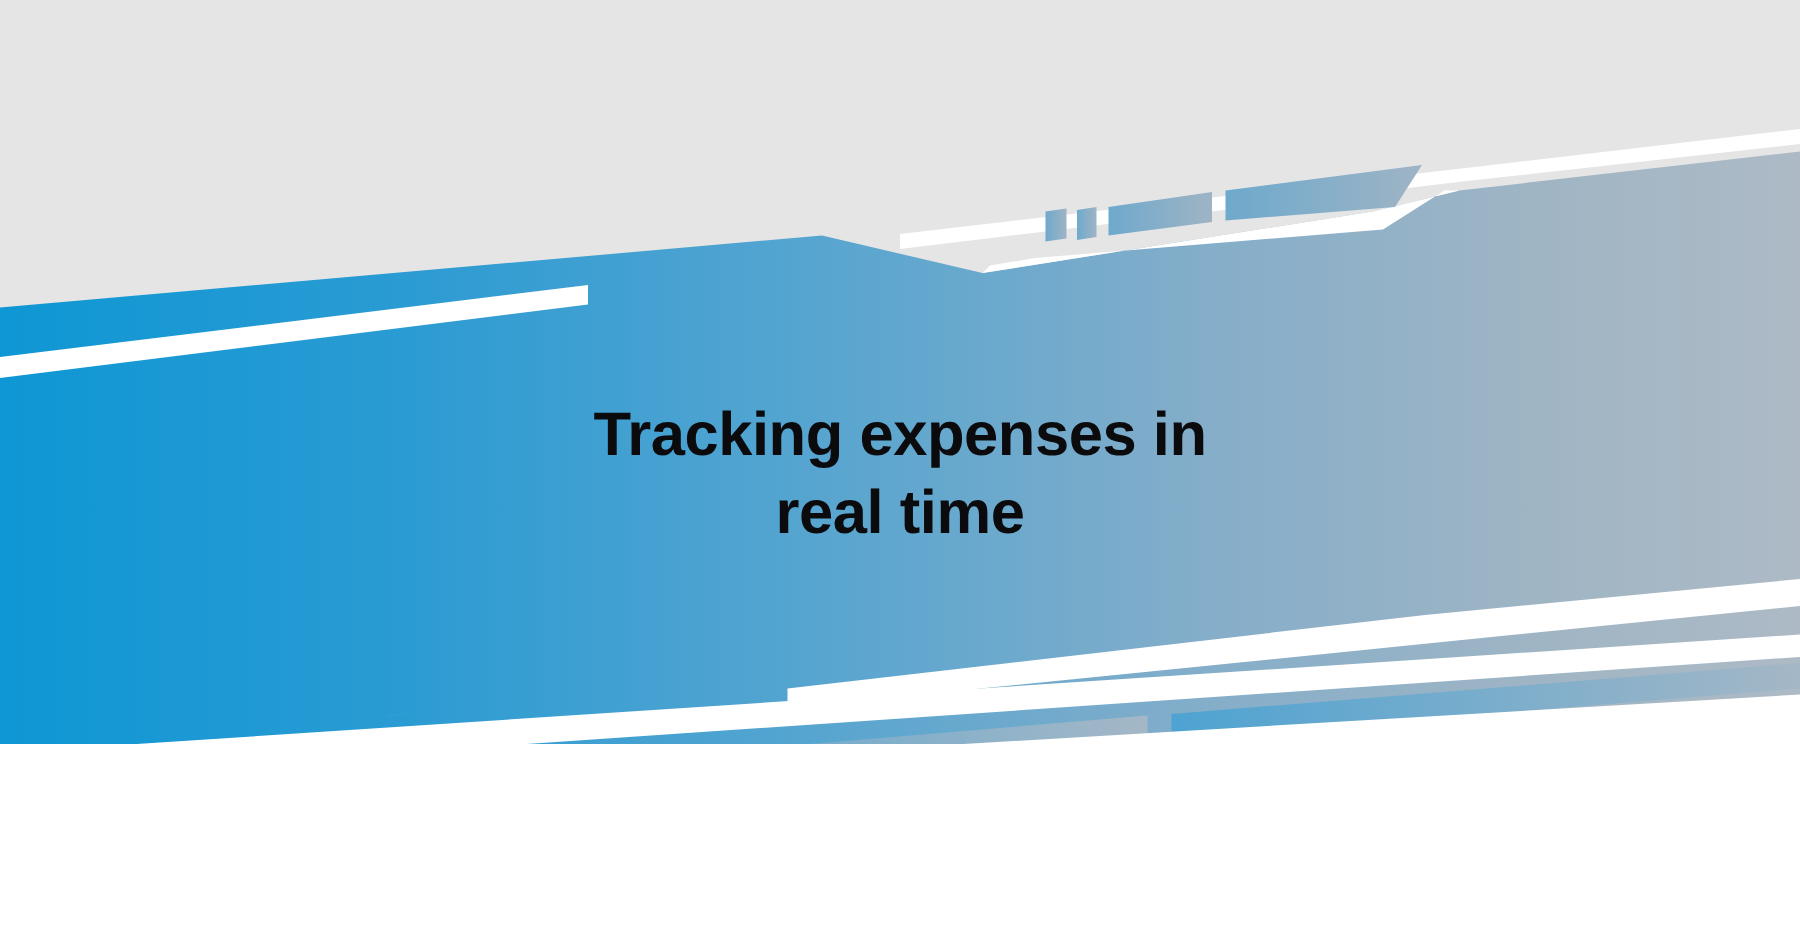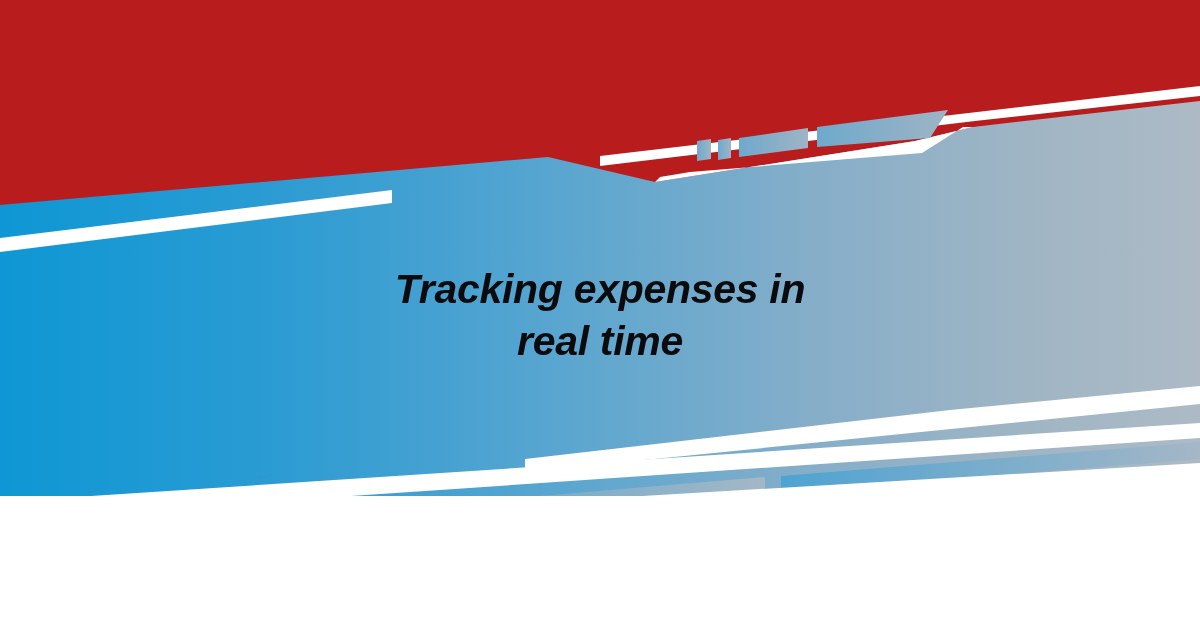--- a/index.html
+++ b/index.html
@@ -8,22 +8,21 @@
     background: #ffffff;
   }
   body {
     font-family: "Liberation Sans", sans-serif;
   }
   #banner {
     position: relative;
     width: 1200px;
     height: 496px;
     overflow: hidden;
-    background: #b91c1c;
-    font-style: italic;
+    background: #e5e5e5;
   }
   #banner-art {
     position: absolute;
     inset: 0;
     width: 1200px;
     height: 630px;
     display: block;
   }
   #headline-wrap {
     position: absolute;

